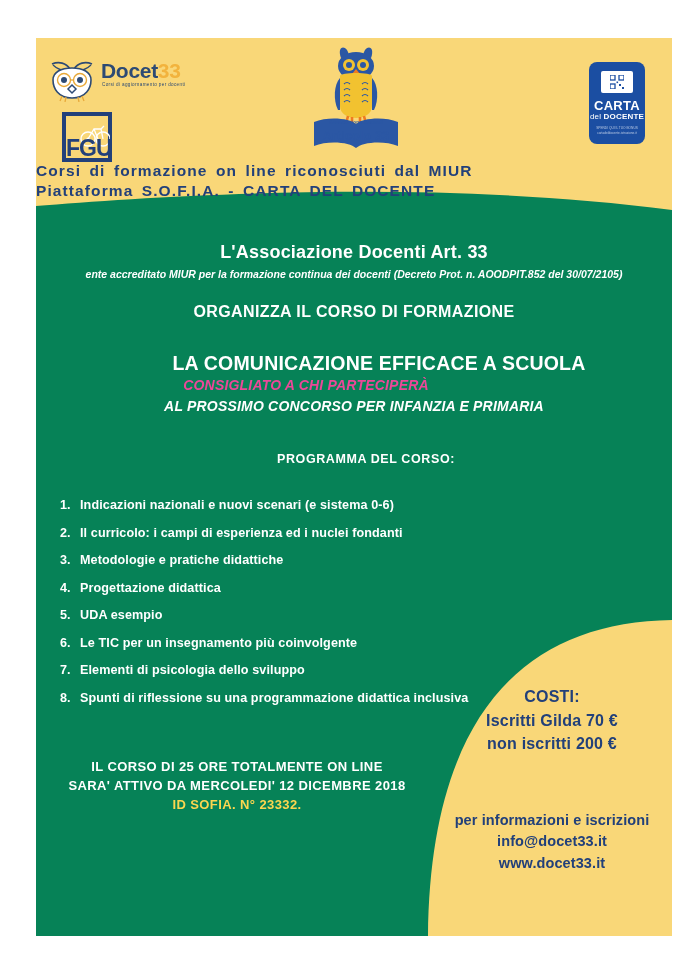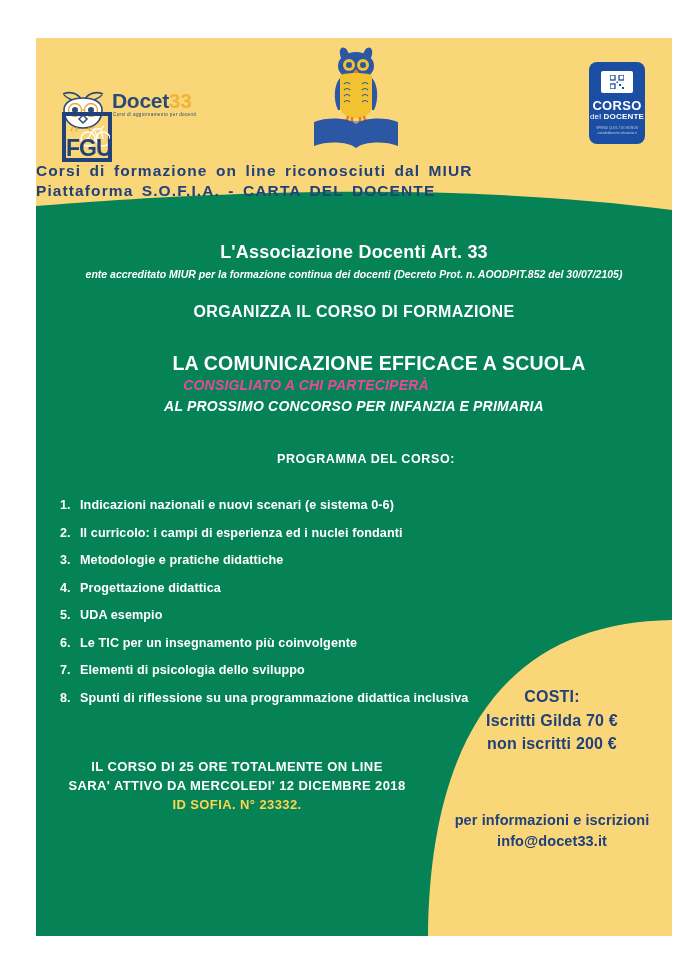--- a/index.html
+++ b/index.html
@@ -37,25 +37,24 @@
     left: 0;
     top: 0;
     width: 700px;
     height: 980px;
     pointer-events: none;
   }
 
   
   .logo-docet {
     position: absolute;
-    left: 60px;
+    left: 49px;
     top: 56px;
     width: 150px;
     height: 48px;
-    margin-top: 30px;
   }
   .logo-docet .owl-mark {
     position: absolute;
     left: 0;
     top: 2px;
     width: 46px;
     height: 44px;
   }
   .logo-docet .wordmark {
     position: absolute;
@@ -445,21 +444,21 @@
     <div class="card">
       <svg class="qr" viewBox="0 0 14 14" xmlns="http://www.w3.org/2000/svg">
         <rect x="0" y="0" width="5" height="5" fill="none" stroke="#1b4ea2" stroke-width="1.3"></rect>
         <rect x="9" y="0" width="5" height="5" fill="none" stroke="#1b4ea2" stroke-width="1.3"></rect>
         <rect x="0" y="9" width="5" height="5" fill="none" stroke="#1b4ea2" stroke-width="1.3"></rect>
         <rect x="9" y="9" width="2" height="2" fill="#1b4ea2"></rect>
         <rect x="12" y="12" width="2" height="2" fill="#1b4ea2"></rect>
         <rect x="6.5" y="6.5" width="1.6" height="1.6" fill="#1b4ea2"></rect>
       </svg>
     </div>
-    <div class="carta-t1">CORSO</div>
+    <div class="carta-t1">CARTA</div>
     <div class="carta-t2"><span>del </span><b>DOCENTE</b></div>
     <div class="carta-foot">SPENDI QUI IL TUO BONUS cartadeldocente.istruzione.it</div>
   </div>
 
   <div class="header-lines">
     <div>Corsi di formazione on line riconosciuti dal MIUR</div>
     <div>Piattaforma S.O.F.I.A. - CARTA DEL DOCENTE</div>
   </div>
 
   <div class="assoc-title">L'Associazione Docenti Art. 33</div>
@@ -513,15 +512,16 @@
 
   <div class="costi">
     <div>COSTI:</div>
     <div>Iscritti Gilda 70  €</div>
     <div>non iscritti 200 €</div>
   </div>
 
   <div class="contatti">
     <div>per informazioni e iscrizioni</div>
     <div>info@docet33.it</div>
+    <div>www.docet33.it</div>
   </div>
 
 </div>
 
 </body></html>

